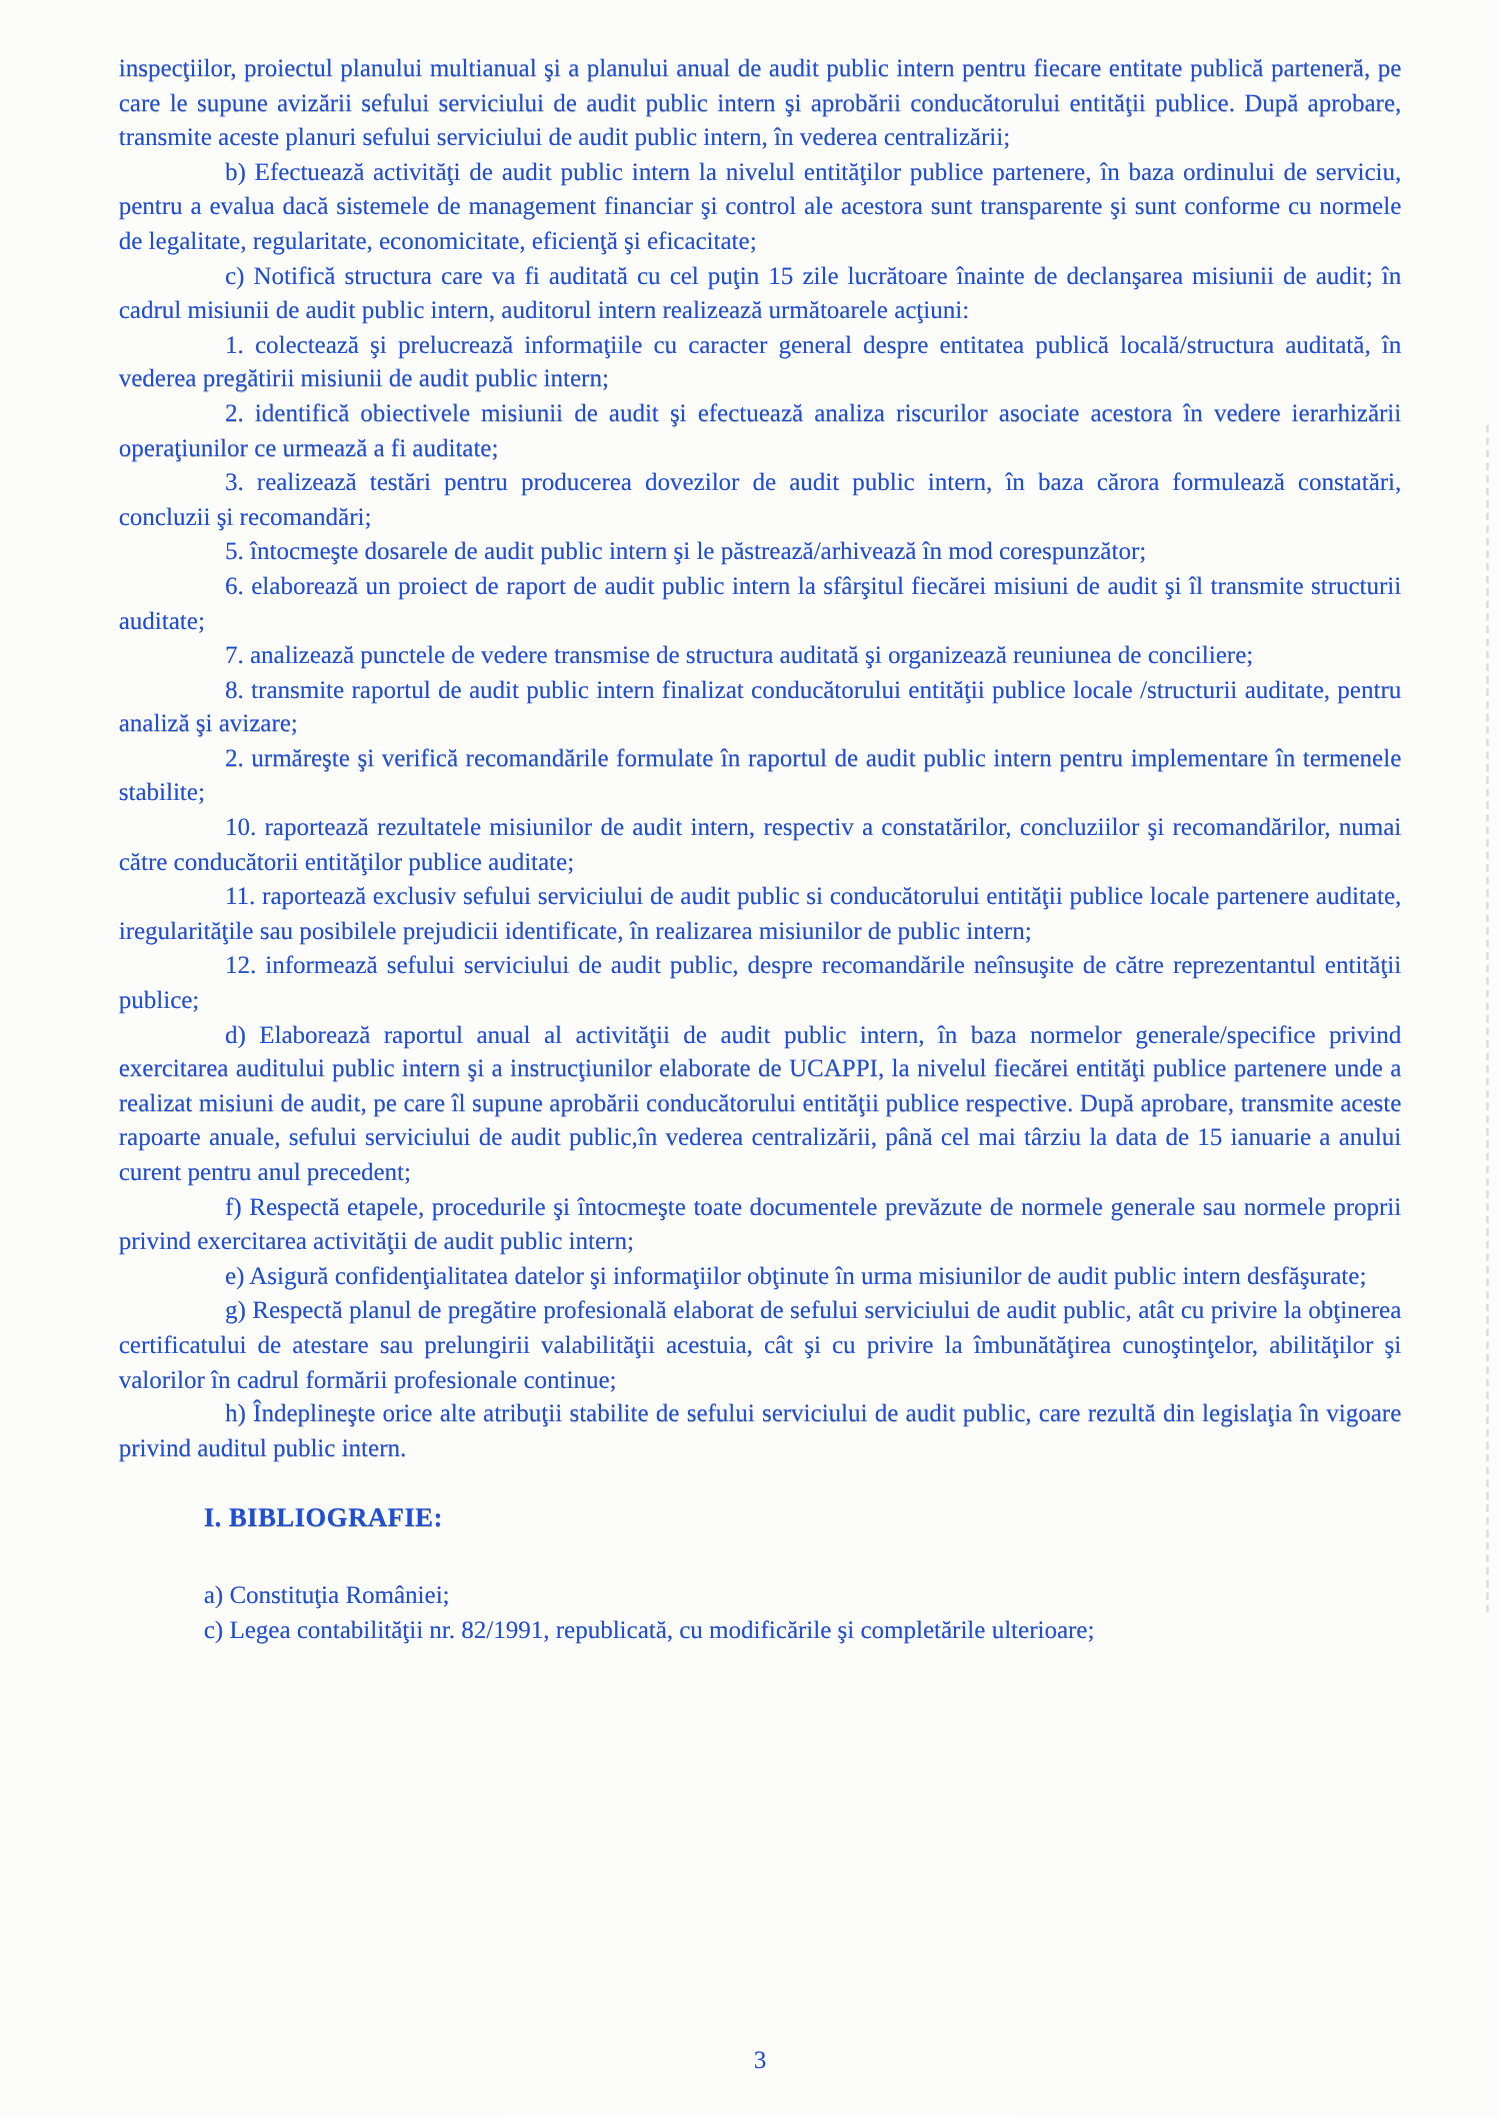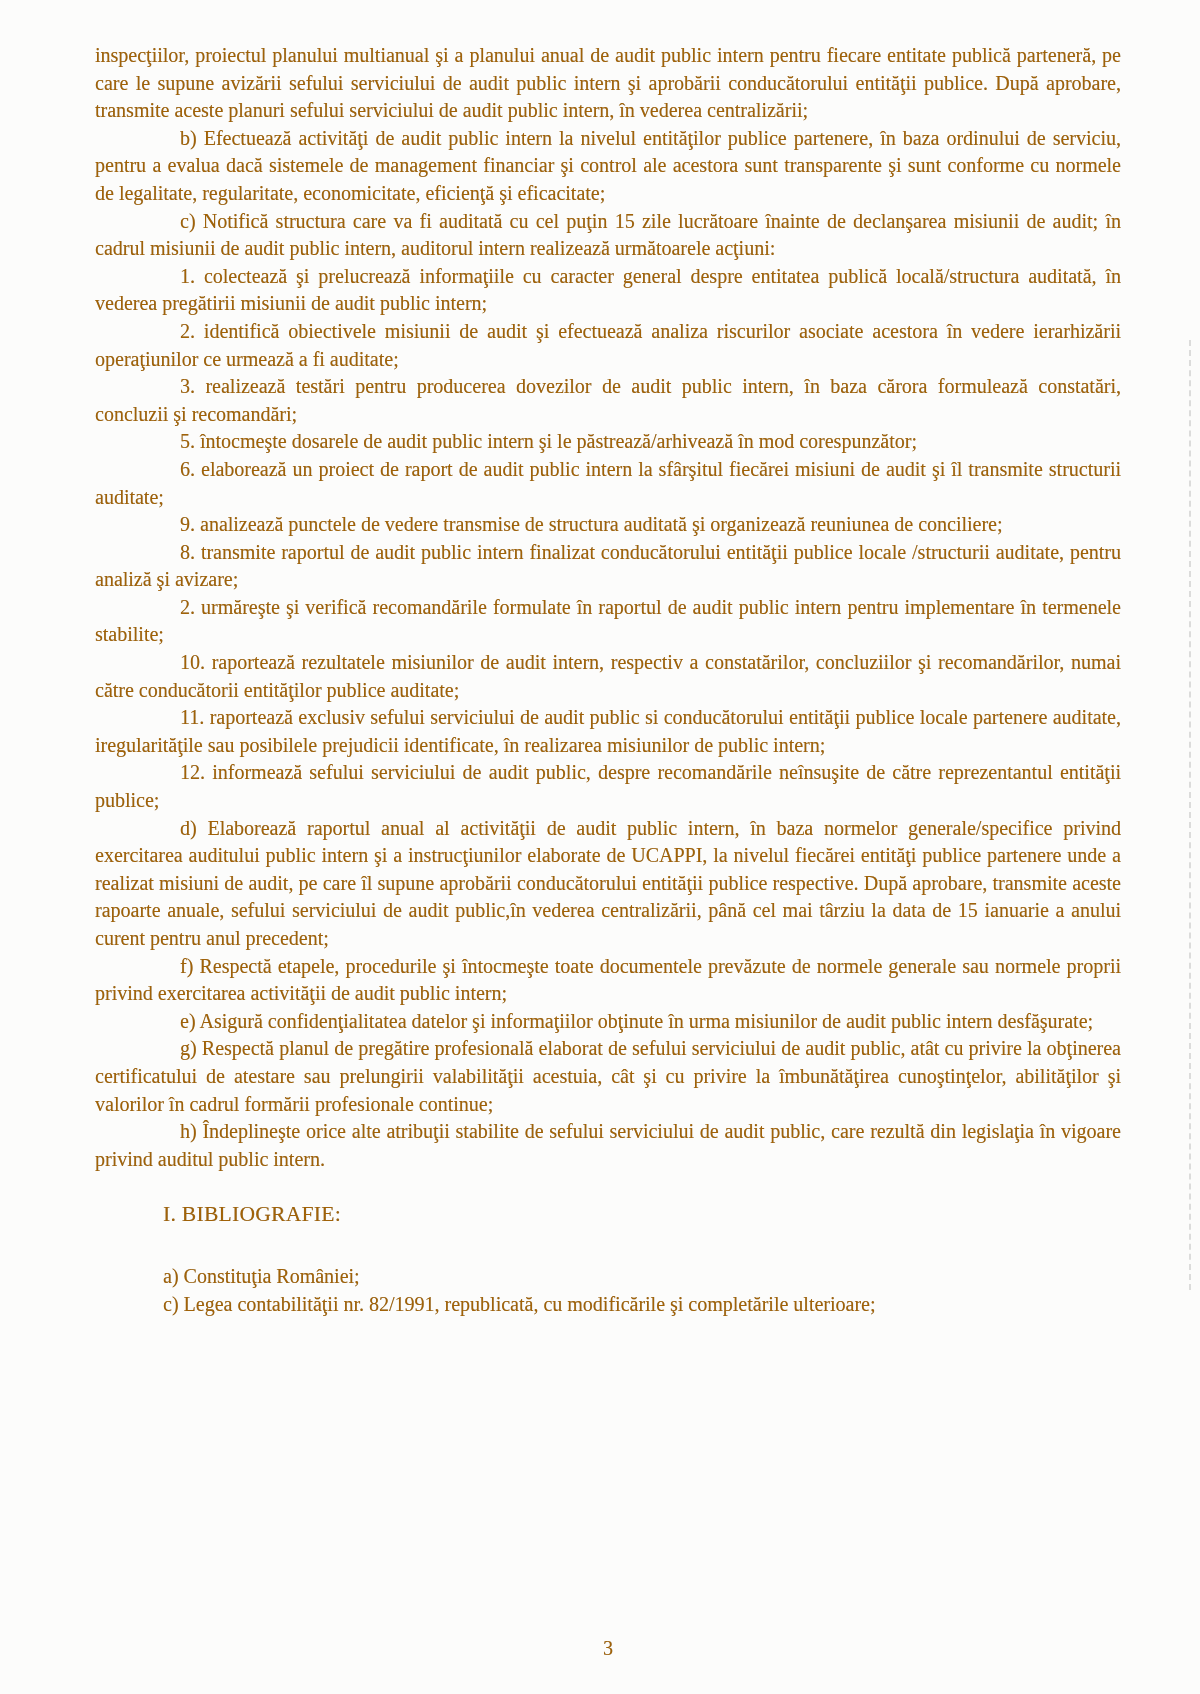--- a/index.html
+++ b/index.html
@@ -6,42 +6,42 @@
     margin: 0;
     padding: 0;
     background: #ffffff;
   }
   .page {
     position: relative;
     width: 1200px;
     height: 1694px;
     background: #fcfcfb;
     overflow: hidden;
-    color: #a16207;
+    color: #1d4ed8;
     font-family: "Liberation Serif", serif;
   }
   .content {
     position: absolute;
     left: 95px;
     top: 42px;
     width: 1026px;
   }
   p.para {
     margin: 0;
     font-size: 20px;
     line-height: 27.6px;
     text-align: justify;
     text-shadow: 0.2px 0.2px 0 rgba(20,20,20,0.30);
   }
   p.para.indent { text-indent: 85px; }
   .bib-heading {
     margin: 27px 0 35px 68px;
     font-size: 21.5px;
     line-height: 28px;
-    font-weight: normal;
+    font-weight: bold;
     letter-spacing: 0.3px;
     text-shadow: 0.3px 0.3px 0 rgba(20,20,20,0.35);
   }
   p.para.bib { text-indent: 68px; }
   .page-number {
     position: absolute;
     left: 95px;
     top: 1634px;
     width: 1026px;
     text-align: center;
@@ -68,21 +68,21 @@
 
   <div class="content">
     <p class="para">inspecţiilor, proiectul planului multianual şi a planului anual de audit public intern pentru fiecare entitate publică parteneră, pe care le supune avizării sefului serviciului de audit public intern şi aprobării conducătorului entităţii publice. După aprobare, transmite aceste planuri sefului serviciului de audit public intern, în vederea centralizării;</p>
     <p class="para indent">b) Efectuează activităţi de audit public intern la nivelul entităţilor publice partenere, în baza ordinului de serviciu, pentru a evalua dacă sistemele de management financiar şi control ale acestora sunt transparente şi sunt conforme cu normele de legalitate, regularitate, economicitate, eficienţă şi eficacitate;</p>
     <p class="para indent">c) Notifică structura care va fi auditată cu cel puţin 15 zile lucrătoare înainte de declanşarea misiunii de audit; în cadrul misiunii de audit public intern, auditorul intern realizează următoarele acţiuni:</p>
     <p class="para indent">1. colectează şi prelucrează informaţiile cu caracter general despre entitatea publică locală/structura auditată, în vederea pregătirii misiunii de audit public intern;</p>
     <p class="para indent">2. identifică obiectivele misiunii de audit şi efectuează analiza riscurilor asociate acestora în vedere ierarhizării operaţiunilor ce urmează a fi auditate;</p>
     <p class="para indent">3. realizează testări pentru producerea dovezilor de audit public intern, în baza cărora formulează constatări, concluzii şi recomandări;</p>
     <p class="para indent">5. întocmeşte dosarele de audit public intern şi le păstrează/arhivează în mod corespunzător;</p>
     <p class="para indent">6. elaborează un proiect de raport de audit public intern la sfârşitul fiecărei misiuni de audit şi îl transmite structurii auditate;</p>
-    <p class="para indent">9. analizează punctele de vedere transmise de structura auditată şi organizează reuniunea de conciliere;</p>
+    <p class="para indent">7. analizează punctele de vedere transmise de structura auditată şi organizează reuniunea de conciliere;</p>
     <p class="para indent">8. transmite raportul de audit public intern finalizat conducătorului entităţii publice locale /structurii auditate, pentru analiză şi avizare;</p>
     <p class="para indent">2. urmăreşte şi verifică recomandările formulate în raportul de audit public intern pentru implementare în termenele stabilite;</p>
     <p class="para indent">10. raportează rezultatele misiunilor de audit intern, respectiv a constatărilor, concluziilor şi recomandărilor, numai către conducătorii entităţilor publice auditate;</p>
     <p class="para indent">11. raportează exclusiv sefului serviciului de audit public si conducătorului entităţii publice locale partenere auditate, iregularităţile sau posibilele prejudicii identificate, în realizarea misiunilor de public intern;</p>
     <p class="para indent">12. informează sefului serviciului de audit public, despre recomandările neînsuşite de către reprezentantul entităţii publice;</p>
     <p class="para indent">d) Elaborează raportul anual al activităţii de audit public intern, în baza normelor generale/specifice privind exercitarea auditului public intern şi a instrucţiunilor elaborate de UCAPPI, la nivelul fiecărei entităţi publice partenere unde a realizat misiuni de audit, pe care îl supune aprobării conducătorului entităţii publice respective. După aprobare, transmite aceste rapoarte anuale, sefului serviciului de audit public,în vederea centralizării, până cel mai târziu la data de 15 ianuarie a anului curent pentru anul precedent;</p>
     <p class="para indent">f) Respectă etapele, procedurile şi întocmeşte toate documentele prevăzute de normele generale sau normele proprii privind exercitarea activităţii de audit public intern;</p>
     <p class="para indent">e) Asigură confidenţialitatea datelor şi informaţiilor obţinute în urma misiunilor de audit public intern desfăşurate;</p>
     <p class="para indent">g) Respectă planul de pregătire profesională elaborat de sefului serviciului de audit public, atât cu privire la obţinerea certificatului de atestare sau prelungirii valabilităţii acestuia, cât şi cu privire la îmbunătăţirea cunoştinţelor, abilităţilor şi valorilor în cadrul formării profesionale continue;</p>
     <p class="para indent">h) Îndeplineşte orice alte atribuţii stabilite de sefului serviciului de audit public, care rezultă din legislaţia în vigoare privind auditul public intern.</p>

